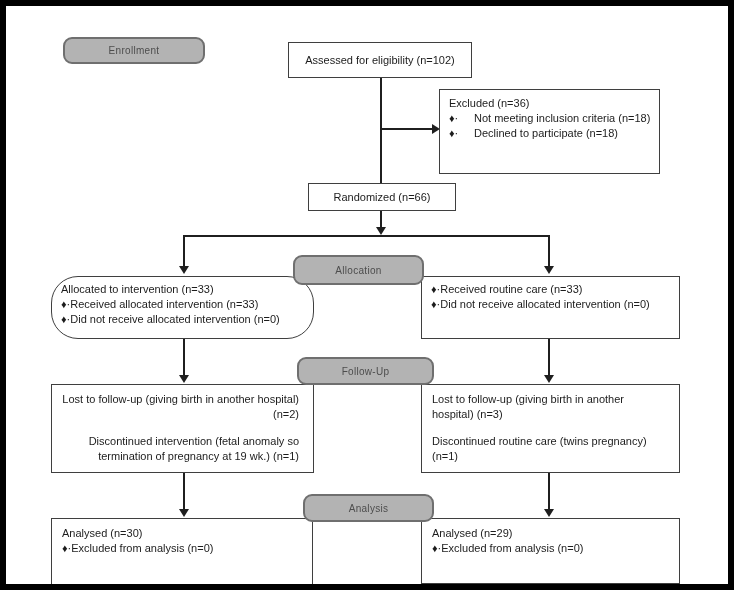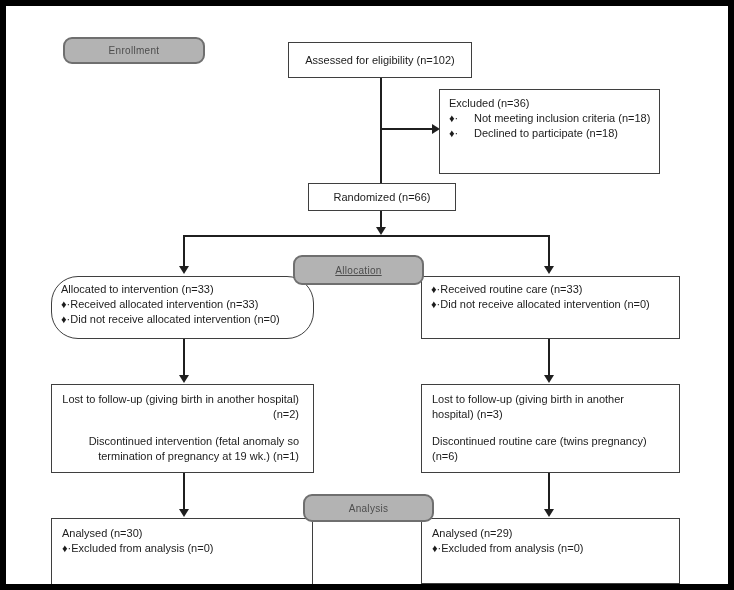--- a/index.html
+++ b/index.html
@@ -23,21 +23,21 @@
   #fu-right{left:415px;top:378px;width:259px;height:89px;padding:7px 14px 4px 10px;}
   #an-left{left:45px;top:512px;width:262px;height:80px;padding:7px 6px 4px 10px;}
   #an-right{left:415px;top:512px;width:259px;height:66px;padding:7px 6px 4px 10px;}
   
   .badge{
     position:absolute;background:#b3b3b3;border:2px solid #6f6f6f;border-radius:9px;
     display:flex;align-items:center;justify-content:center;
     font-size:10px;color:#4d4d4d;box-sizing:border-box;z-index:5;letter-spacing:.3px;
   }
   #badge-enrollment{left:57px;top:31px;width:142px;height:27px;}
-  #badge-allocation{left:287px;top:249px;width:131px;height:30px;text-decoration:underline;}
+  #badge-allocation{left:287px;top:249px;width:131px;height:30px;}
   #badge-followup{left:291px;top:351px;width:137px;height:28px;}
   #badge-analysis{left:297px;top:488px;width:131px;height:28px;}
   
   .line{position:absolute;background:#1f1f1f;}
   .arr-d{position:absolute;width:0;height:0;border-left:5px solid transparent;border-right:5px solid transparent;border-top:8px solid #1f1f1f;}
   .arr-r{position:absolute;width:0;height:0;border-top:5px solid transparent;border-bottom:5px solid transparent;border-left:8px solid #1f1f1f;}
   #ln-assessed-rand{left:374px;top:71px;width:2px;height:106px;}
   #ln-excl-h{left:375px;top:122px;width:51px;height:2px;}
   #ar-excl{left:426px;top:118px;}
   #ln-rand-down{left:374px;top:205px;width:2px;height:17px;}
@@ -128,21 +128,21 @@
     </div>
   </div>
 
   <div class="box" id="fu-left">
     <div class="para">Lost to follow-up (giving birth in another hospital) (n=2)</div>
     <div class="para">Discontinued intervention (fetal anomaly so termination of pregnancy at 19 wk.) (n=1)</div>
   </div>
 
   <div class="box" id="fu-right">
     <div class="para">Lost to follow-up (giving birth in another hospital) (n=3)</div>
-    <div class="para">Discontinued routine care (twins pregnancy) (n=6)</div>
+    <div class="para">Discontinued routine care (twins pregnancy) (n=1)</div>
   </div>
 
   <div class="box" id="an-left">
     <div>Analysed (n=30)</div>
     <div class="bullet">
       <span class="mk">♦·</span>
       <span>Excluded from analysis (n=0)</span>
     </div>
   </div>
 
@@ -153,17 +153,20 @@
       <span>Excluded from analysis (n=0)</span>
     </div>
   </div>
 
   <div class="badge" id="badge-enrollment">
     <span>Enrollment</span>
   </div>
   <div class="badge" id="badge-allocation">
     <span>Allocation</span>
   </div>
+  <div class="badge" id="badge-followup">
+    <span>Follow-Up</span>
+  </div>
   <div class="badge" id="badge-analysis">
     <span>Analysis</span>
   </div>
 
 </div>
 
 </body></html>

